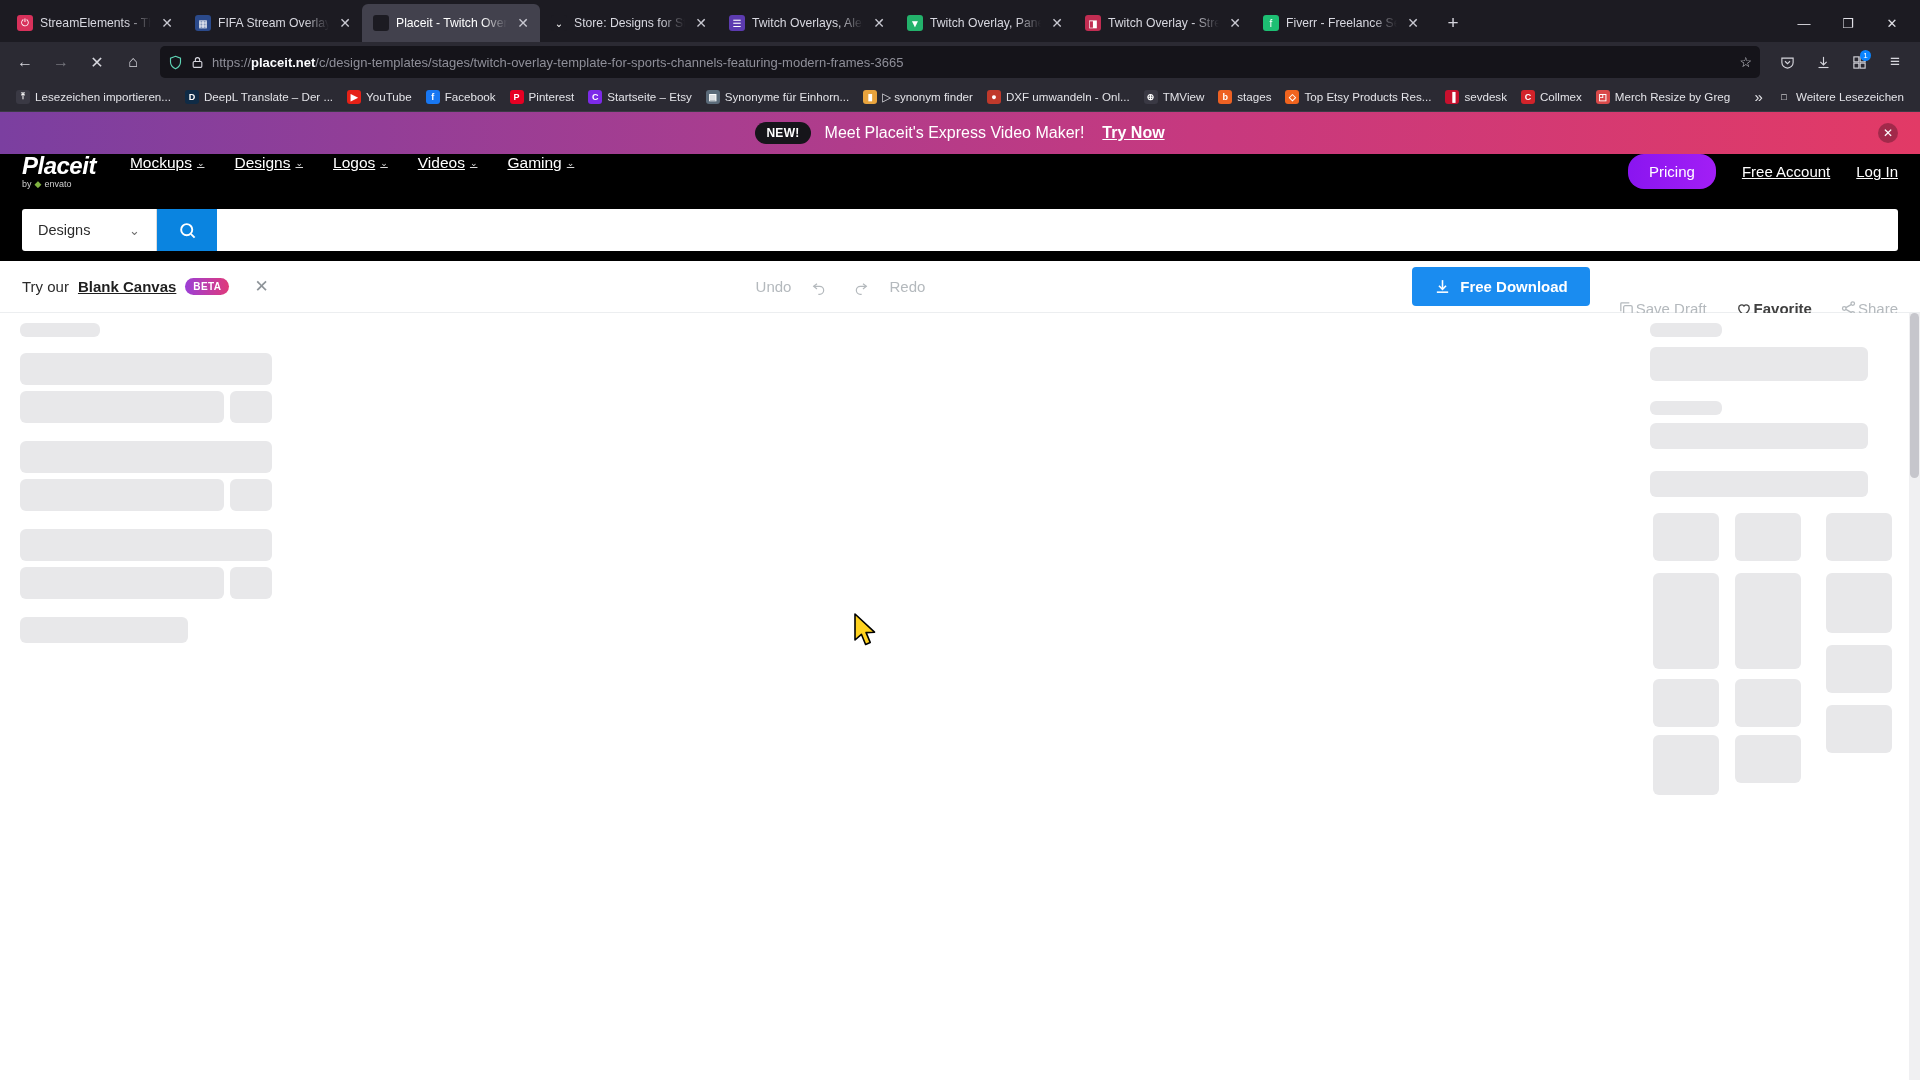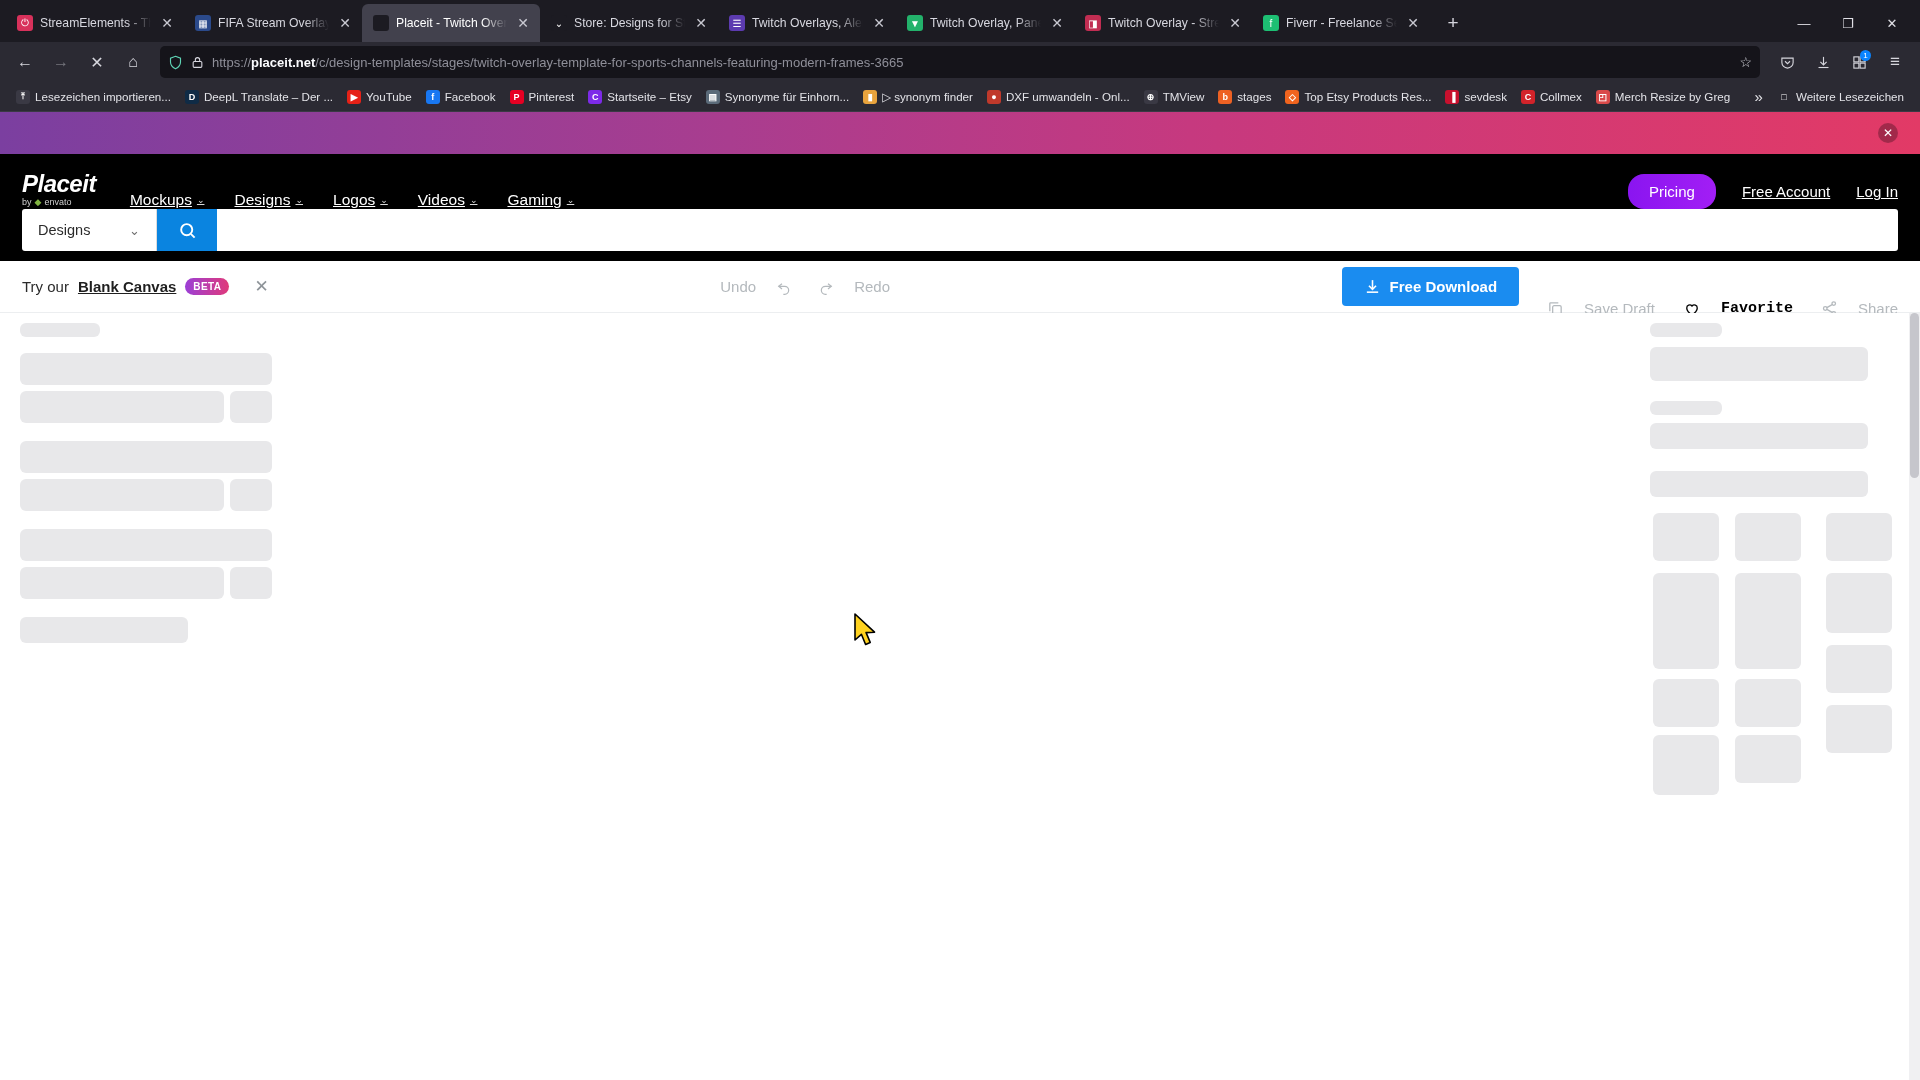--- a/index.html
+++ b/index.html
@@ -117,21 +117,21 @@
   .promo .promo-text { color:#fff; font-size: 16px; }
   .promo .promo-cta { color:#fff; font-size: 16px; font-weight:bold; text-decoration: underline; margin-left: 4px; }
   .promo .promo-close {
     position:absolute; right: 22px; top:50%; transform:translateY(-50%);
     width: 20px; height:20px; border-radius:50%; background: rgba(0,0,0,.28);
     color:#fff; font-size: 12px; display:flex; align-items:center; justify-content:center;
   }
 
   .sitenav {
     height: 55px; flex:0 0 55px; background:#000;
-    display:flex; align-items:flex-end; padding: 0 22px;
+    display:flex; align-items:flex-start; padding: 0 22px;
   }
   .logo { display:flex; flex-direction:column; margin-right: 34px; }
   .logo .logo-main { color:#fff; font-size: 24px; font-weight: bold; font-style: italic; line-height: 1; letter-spacing:-.5px; }
   .logo .logo-sub { color:#cfcfcf; font-size: 9px; line-height: 1.5; display:flex; align-items:center; gap:3px; }
   .logo .logo-sub .leaf { color:#81b441; font-size: 9px; }
   .navitems { display:flex; align-items:center; gap: 30px; }
   .navitem { color:#fff; font-size: 15.5px; display:flex; align-items:center; gap:5px; }
   .caret { font-size: 9px; opacity:.85; }
   .navright { margin-left:auto; display:flex; align-items:center; gap: 26px; }
   .pricing-btn {
@@ -166,22 +166,22 @@
     font-size: 10px; font-weight:bold; padding: 3px 8px; border-radius: 9px; letter-spacing:.4px;
   }
   .bc-close { margin-left: 16px; color:#8e9499; font-size: 17px; }
   .undoredo { margin: 0 auto; display:flex; align-items:center; gap: 26px; }
   .ur-item { display:flex; align-items:center; gap:20px; color:#b4b9bd; font-size: 15px; }
   .editor-actions { display:flex; align-items:center; gap: 28px; }
   .dl-btn {
     background:#1a8cf0; color:#fff; font-size: 15px; font-weight:bold;
     padding: 11px 22px; border-radius: 4px; display:flex; align-items:center; gap:9px;
   }
-  .ea-item { display:flex; align-items:center; gap: 20px; font-size: 15px; color:#b4b9bd;margin-top:44px; }
-  .ea-item.dark { color:#000000; font-weight:bold;font-family:Liberation Mono, monospace; }
+  .ea-item { display:flex; align-items:center; gap: 1px; font-size: 15px; color:#b4b9bd;margin-top:44px; }
+  .ea-item.dark { color:#404040; font-weight:bold; }
 
   
   .workspace { flex:1 1 auto; position:relative; background:#fff; }
   .sk { background:#e8e8ea; border-radius: 6px; position:absolute; }
   .skel-left { position:absolute; left: 20px; top: 10px; width: 260px; }
   .skel-right { position:absolute; right: 20px; top: 10px; width: 250px; }
 
   .cursor { position:absolute; left: 853px; top: 663px; width: 26px; height: 36px; pointer-events:none; }
 
   .scrollbar {
@@ -362,20 +362,25 @@
       </div>
       <div class="bm">
         <span class="bm-ico" style="background:transparent">□</span>
         <span>Weitere Lesezeichen</span>
       </div>
     </div>
 
   <div class="page">
 
     <div class="promo">
+      <div class="promo-inner">
+        <span class="new-pill">NEW!</span>
+        <span class="promo-text">Meet Placeit's Express Video Maker!</span>
+        <a class="promo-cta" href="#">Try Now</a>
+      </div>
       <div class="promo-close">✕</div>
     </div>
 
     <div class="sitenav">
       <div class="logo">
         <span class="logo-main">Placeit</span>
         <span class="logo-sub">
           <span>by</span>
           <span class="leaf">◆</span>
           <span>envato</span>

